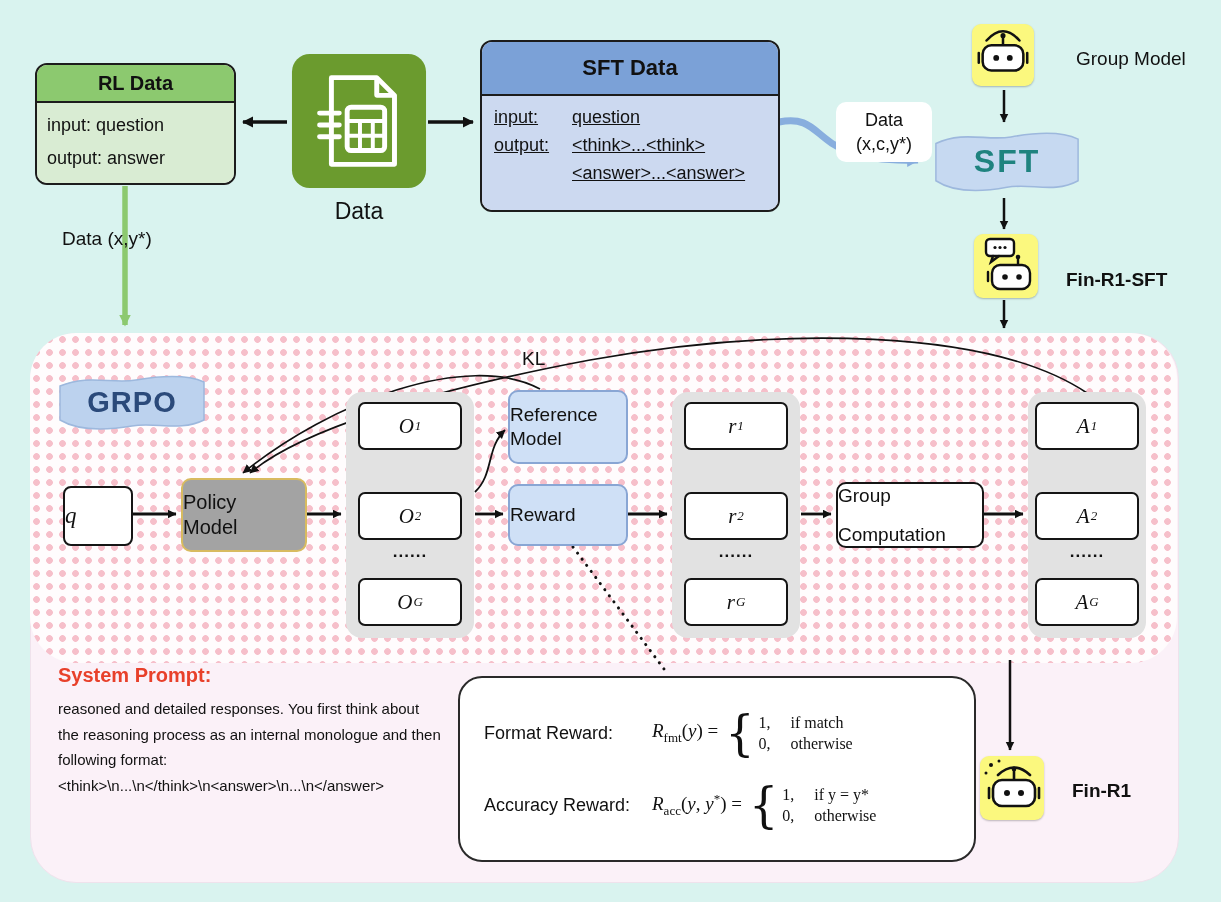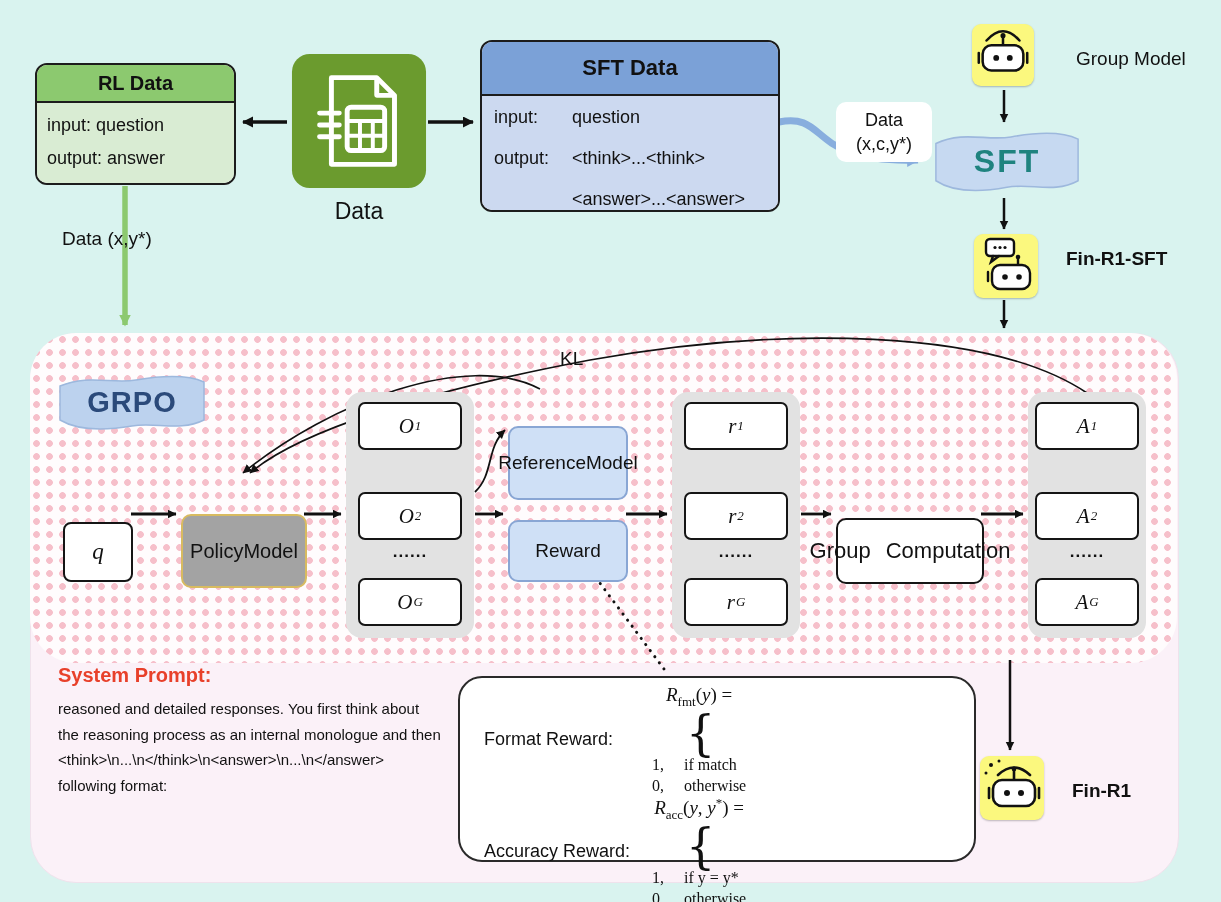--- a/index.html
+++ b/index.html
@@ -7,21 +7,21 @@
     font-family:"Liberation Sans",sans-serif;color:#111;overflow:hidden;}
   .abs{position:absolute;}
 
   
   .databox{border:2px solid #1c1c1c;border-radius:12px;overflow:hidden;z-index:8;background:#fff;}
   .databox .head{display:flex;align-items:center;justify-content:center;font-weight:bold;border-bottom:2px solid #1c1c1c;}
   .rl .head{background:#8cc96f;height:36px;font-size:20px;}
   .rl .body{background:#d9ecd3;padding:6px 10px;font-size:18px;line-height:33px;height:100%;}
   .sftd .head{background:#7ba1d7;height:52px;font-size:22px;}
   .sftd .body{background:#ccd9f0;padding:8px 12px;font-size:18px;height:100%;}
-  .sftd .grid{display:grid;grid-template-columns:78px 1fr;row-gap:15px;line-height:26px;}
+  .sftd .grid{display:grid;grid-template-columns:78px 1fr;row-gap:2px;line-height:26px;text-decoration:underline;}
 
   
   .wave{z-index:8;display:flex;align-items:center;justify-content:center;}
   .wave svg{position:absolute;inset:0;width:100%;height:100%;}
   .wave-text{position:relative;z-index:2;font-weight:bold;}
   .sft-text{font-size:32px;color:#1f837f;letter-spacing:2px;}
   .grpo-text{font-size:29px;color:#2b4a7a;letter-spacing:1px;}
 
   
   .robot{background:#fbf87e;border-radius:9px;z-index:8;box-shadow:0 1px 2px rgba(0,0,0,.25);}
@@ -29,26 +29,26 @@
   .icon-label{z-index:9;font-size:19px;white-space:nowrap;font-weight:bold;}
   .icon-label.normal{font-weight:normal;}
 
   
   .grpo-outer{background:#fbf1f8;border:1px solid #efe2ec;border-radius:46px;z-index:1;}
   .grpo-dotted{background-color:#fffcfd;border-radius:46px;z-index:2;
     background-image:radial-gradient(circle,#f6bfca 3px,rgba(0,0,0,0) 3.7px);
     background-size:13px 13px;}
 
   
-  .node{z-index:8;display:flex;align-items:center;justify-content:center;border-radius:10px;text-align:center;margin-top:36px;}
+  .node{z-index:8;display:flex;flex-direction:column;align-items:flex-start;justify-content:center;border-radius:10px;text-align:center;}
   .q{background:#fff;border:2px solid #151515;font-size:23px;font-style:italic;border-radius:8px;
      font-family:"Liberation Serif",serif;}
   .policy{background:#a3a3a3;border:2px solid #d8bb60;font-size:20px;line-height:25px;}
   .bluebox{background:#cfe0f6;border:2px solid #89a6d4;font-size:19px;line-height:24px;}
-  .whitebox{background:#fff;border:2px solid #151515;font-size:22px;line-height:24px;gap:15px;}
+  .whitebox{background:#fff;border:2px solid #151515;font-size:19px;line-height:24px;gap:15px;}
 
   
   .col{background:#e2e2e2;border-radius:16px;z-index:8;}
   .col .item{position:absolute;left:50%;transform:translateX(-50%);width:100px;height:44px;background:#fff;
     border:2px solid #151515;border-radius:7px;display:flex;align-items:center;justify-content:center;
     font-size:21px;font-style:italic;font-family:"Liberation Serif",serif;}
   .col .item sub{font-size:13px;margin-left:1px;}
   .col .dots{position:absolute;left:50%;transform:translateX(-50%);top:150px;font-size:17px;font-weight:bold;letter-spacing:1px;font-style:normal;}
 
   .kl{z-index:9;font-size:19px;}
@@ -57,21 +57,21 @@
 
   
   .sys-title{color:#e8402a;font-weight:bold;font-size:20px;z-index:9;}
   .sys-lines{z-index:6;font-size:15px;line-height:25.5px;white-space:nowrap;}
 
   
   .formula-box{background:#fff;border:2px solid #2a2a2a;border-radius:24px;z-index:12;
     display:flex;flex-direction:column;justify-content:space-evenly;padding:6px 24px;}
   .f-row{display:flex;align-items:center;gap:10px;}
   .f-label{font-size:18px;min-width:158px;}
-  .math{display:inline-flex;align-items:center;font-family:"Liberation Serif",serif;font-size:19px;flex-direction:column;}
+  .math{display:inline-flex;align-items:center;font-family:"Liberation Serif",serif;font-size:19px;}
   .lhs{white-space:nowrap;}
   .mi{font-style:italic;}
   .lhs sub{font-size:13px;}
   .lhs sup{font-size:13px;}
   .brace{font-family:"DejaVu Serif",serif;font-size:46px;font-weight:400;margin:0 4px 0 7px;
     transform:scaleY(1.05);display:inline-block;line-height:1;}
   .cases{display:inline-flex;flex-direction:column;gap:3px;font-size:16px;}
   .case{display:flex;gap:16px;}
   .cv{min-width:16px;}
 
@@ -199,32 +199,32 @@
         <path d="M19,22 L17,28 L25,22"></path>
         <circle cx="44" cy="23" r="2.3" fill="#111" stroke="none"></circle>
         <line x1="44" y1="25" x2="44" y2="31"></line>
         <rect x="18" y="31" width="38" height="24" rx="8" fill="#fff"></rect>
         <circle cx="31" cy="43" r="2.8" fill="#111" stroke="none"></circle>
         <circle cx="45" cy="43" r="2.8" fill="#111" stroke="none"></circle>
         <line x1="14" y1="38" x2="14" y2="47"></line>
       </g>
     </svg>
   </div>
-  <div class="abs icon-label" style="left:1066px;top:248px">Fin-R1-SFT</div>
+  <div class="abs icon-label" style="left:1066px;top:269px">Fin-R1-SFT</div>
 
   <div class="abs arrow-label" style="left:62px;top:228px">Data (x,y*)</div>
 
   <div class="abs wave" style="left:52px;top:370px;width:160px;height:64px">
     <svg viewBox="0 0 160 64" preserveAspectRatio="none">
       <path d="M8,16 C36,4 60,14 84,10 C108,6 134,4 152,12 L152,50 C128,62 104,52 80,56 C56,60 28,62 8,50 Z" fill="#bcd2ee" stroke="#9db8dd" stroke-width="1.5"></path>
     </svg>
     <span class="wave-text grpo-text">GRPO</span>
   </div>
 
-  <div class="abs kl" style="left:560px;top:348px">KL</div>
+  <div class="abs kl" style="left:522px;top:348px">KL</div>
 
   <div class="abs node q" style="left:63px;top:486px;width:66px;height:56px">q</div>
 
   <div class="abs node policy" style="left:181px;top:478px;width:122px;height:70px">
     <span>Policy</span>
     <span>Model</span>
   </div>
 
   <div class="abs col" style="left:346px;top:392px;width:128px;height:246px">
     <div class="item" style="top:10px">
@@ -283,22 +283,22 @@
     <div class="item" style="top:186px">
         <span>A</span>
         <sub>G</sub>
       </div>
   </div>
 
   <div class="abs sys-title" style="left:58px;top:664px">System Prompt:</div>
   <div class="abs sys-lines" style="left:58px;top:696px">
     <div>reasoned and detailed responses. You first think about</div>
     <div>the reasoning process as an internal monologue and then</div>
+    <div>following format:</div>
     <div>&lt;think&gt;\n...\n&lt;/think&gt;\n&lt;answer&gt;\n...\n&lt;/answer&gt;</div>
-    <div>following format:</div>
   </div>
 
   <div class="abs formula-box" style="left:458px;top:676px;width:466px;height:170px">
     <div class="f-row">
       <span class="f-label">Format Reward:</span>
       <span class="math">
         <span class="lhs"><span class="mi">R</span><sub>fmt</sub><span>(</span><span class="mi">y</span><span>) =</span></span>
         <span class="brace">{</span>
         <span class="cases">
           <span class="case">

